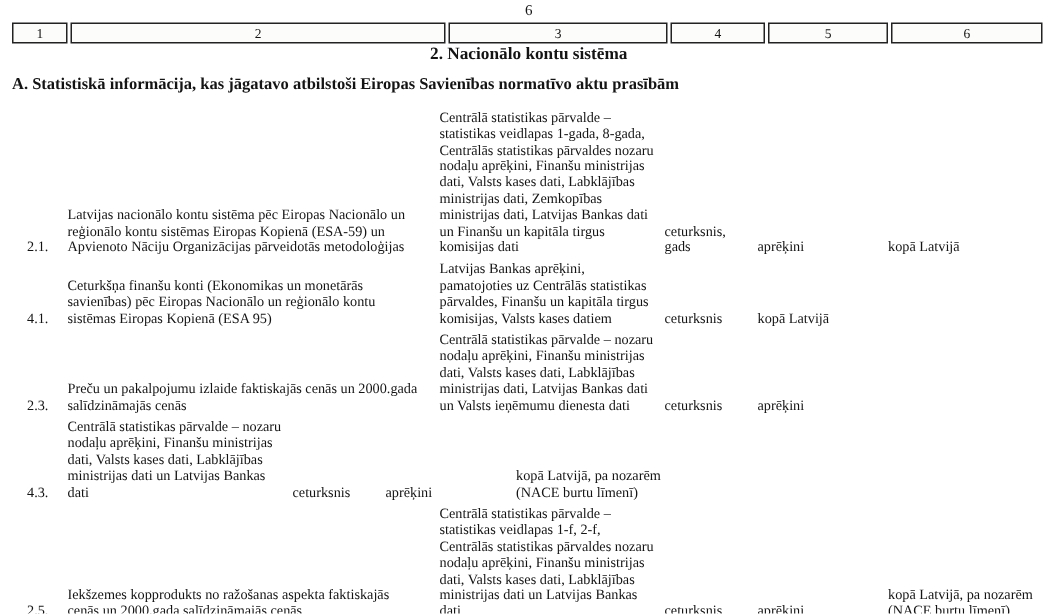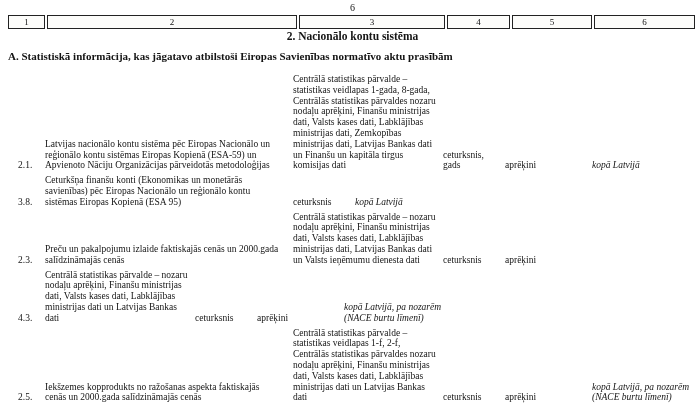--- a/index.html
+++ b/index.html
@@ -70,21 +70,21 @@
     margin-bottom: 4px;
     font-size: 9.5px;
     line-height: 10.8px;
   }
   .c { box-sizing: border-box; }
   .c-num      { width: 37px;  padding-left: 10px; }
   .c-name     { width: 248px; padding-right: 12px; }
   .c-source   { width: 150px; padding-right: 5px; }
   .c-period   { width: 62px;  padding-right: 2px; }
   .c-type     { width: 87px;  padding-right: 6px; }
-  .c-coverage { width: 105px; font-style: italic; }
+  .c-coverage { width: 105px; }
 </style>
 </head>
 <body>
 
 <div class="page">
 
   <div class="page-number">6</div>
 
   <div class="header-table">
     <div class="header-cell hc1">1</div>
@@ -104,22 +104,23 @@
     <div class="row">
       <div class="c c-num">2.1.</div>
       <div class="c c-name">Latvijas nacionālo kontu sistēma pēc Eiropas Nacionālo un reģionālo kontu sistēmas Eiropas Kopienā (ESA-59) un Apvienoto Nāciju Organizācijas pārveidotās metodoloģijas</div>
       <div class="c c-source">Centrālā statistikas pārvalde – statistikas veidlapas 1-gada, 8-gada, Centrālās statistikas pārvaldes nozaru nodaļu aprēķini, Finanšu ministrijas dati, Valsts kases dati, Labklājības ministrijas dati, Zemkopības ministrijas dati, Latvijas Bankas dati un Finanšu un kapitāla tirgus komisijas dati</div>
       <div class="c c-period">ceturksnis, gads</div>
       <div class="c c-type">aprēķini</div>
       <div class="c c-coverage">kopā Latvijā</div>
     </div>
 
     <div class="row">
-      <div class="c c-num">3.8.</div>
+      <div class="c c-num">4.1.</div>
       <div class="c c-name">Ceturkšņa finanšu konti (Ekonomikas un monetārās savienības) pēc Eiropas Nacionālo un reģionālo kontu sistēmas Eiropas Kopienā (ESA 95)</div>
+      <div class="c c-source">Latvijas Bankas aprēķini, pamatojoties uz Centrālās statistikas pārvaldes, Finanšu un kapitāla tirgus komisijas, Valsts kases datiem</div>
       <div class="c c-period">ceturksnis</div>
       <div class="c c-coverage">kopā Latvijā</div>
     </div>
 
     <div class="row">
       <div class="c c-num">2.3.</div>
       <div class="c c-name">Preču un pakalpojumu izlaide faktiskajās cenās un 2000.gada salīdzināmajās cenās</div>
       <div class="c c-source">Centrālā statistikas pārvalde – nozaru nodaļu aprēķini, Finanšu ministrijas dati, Valsts kases dati, Labklājības ministrijas dati, Latvijas Bankas dati un Valsts ieņēmumu dienesta dati</div>
       <div class="c c-period">ceturksnis</div>
       <div class="c c-type">aprēķini</div>

